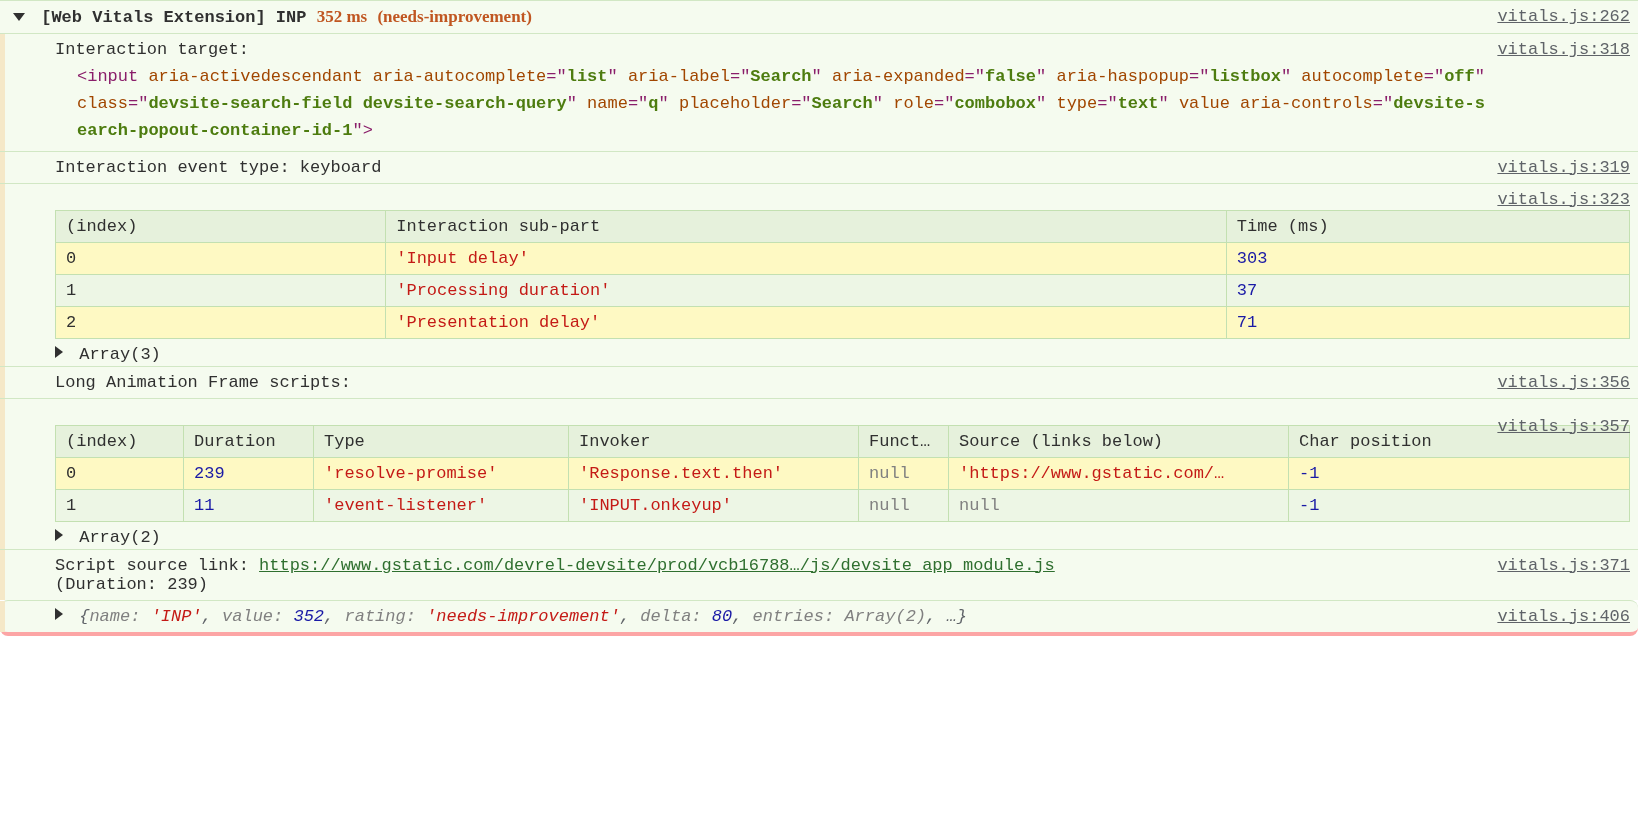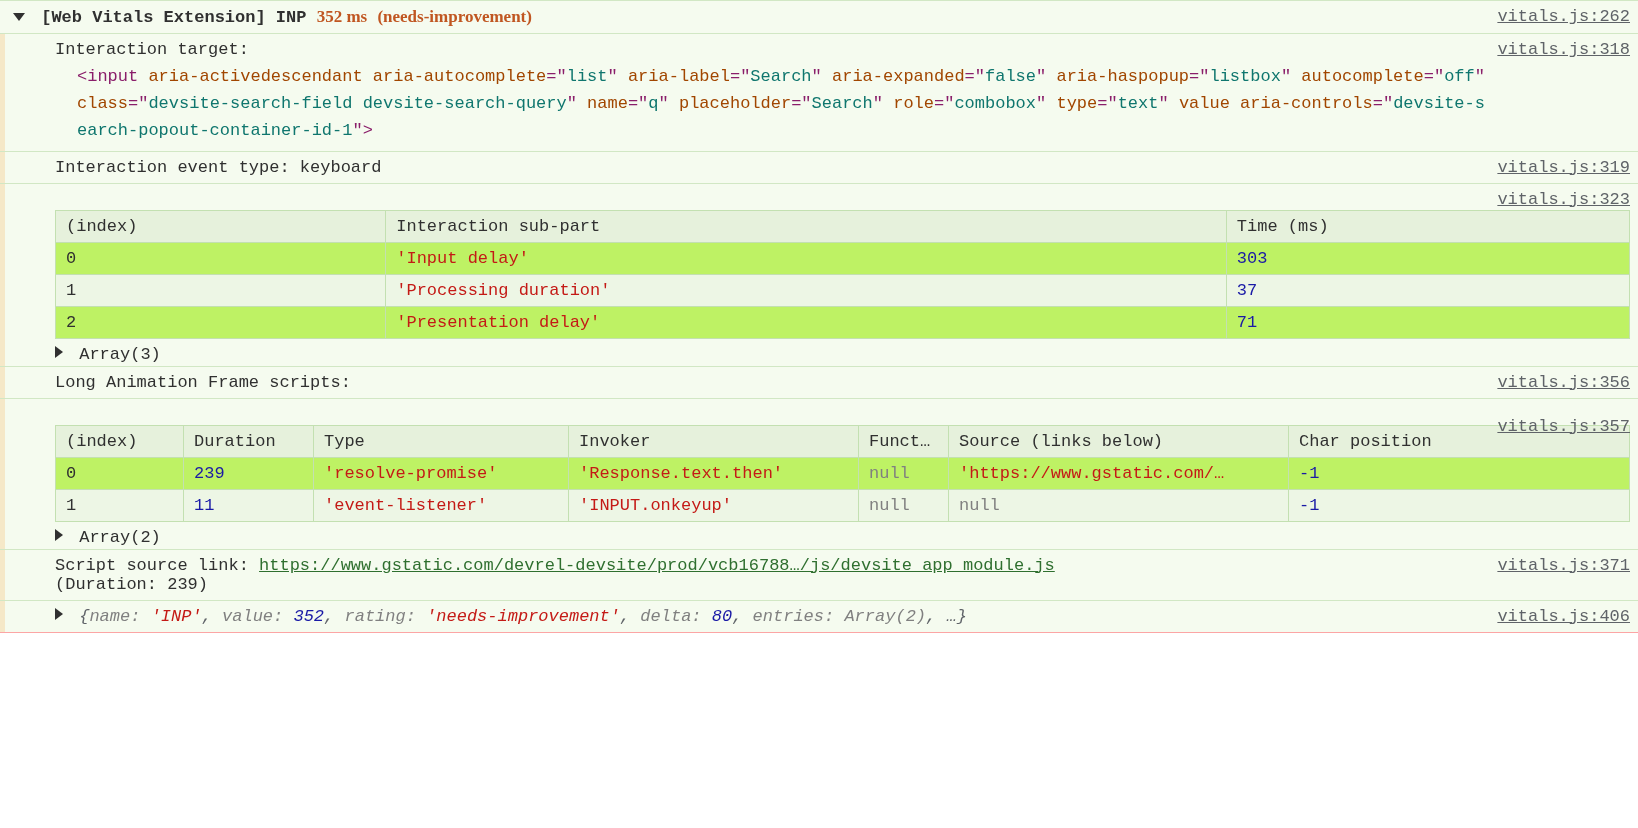--- a/index.html
+++ b/index.html
@@ -51,27 +51,27 @@
     border-top: 6px solid transparent;
     border-bottom: 6px solid transparent;
     border-left: 8px solid #303030;
   }
   .bold { font-weight: 700; }
   .c-orange { color: #c05621; font-weight: 700; font-family: Liberation Serif, serif; }
   .msg .inset { padding-left: 42px; }
   .html-block { padding-left: 22px; padding-top: 4px; line-height: 1.6; word-break: break-all; }
   .t-punc { color: #8a1e6a; }
   .t-attr { color: #a14600; }
-  .t-str  { color: #0f766e; }
+  .t-str  { color: #4d7c0f; font-weight: bold; }
 
   .table-wrap { margin-top: 0; }
   table.console-table {
     border-collapse: collapse;
     width: 100%;
-    background: #bef264;
+    background: #fef9c3;
   }
   table.console-table th, table.console-table td {
     border: 1px solid #c3e0b1;
     padding: 6px 10px;
     text-align: left;
     font-weight: normal;
   }
   table.console-table th {
     background: #e6f1dc;
     color: #303030;
@@ -232,21 +232,21 @@
     <div class="gutter"></div>
     <div class="body inset">
       <span>Script source link: </span>
       <span class="linklike">https://www.gstatic.com/devrel-devsite/prod/vcb16788…/js/devsite_app_module.js</span>
       <br>
       <span>(Duration: 239)</span>
     </div>
     <span class="src">vitals.js:371</span>
   </div>
 
-  <div class="msg" style="border-bottom:1px solid #fca5a5;">
+  <div class="msg" style="border-bottom:4px solid #fca5a5;border-radius:8px;">
     <div class="gutter"></div>
     <div class="body inset">
       <span class="disclosure closed"></span>
       <span class="obj-preview" id="obj-preview">{<span class="k">name: </span><span class="vs">'INP'</span>, <span class="k">value: </span><span class="vn">352</span>, <span class="k">rating: </span><span class="vs">'needs-improvement'</span>, <span class="k">delta: </span><span class="vn">80</span>, <span class="k">entries: </span><span class="k">Array(2)</span>, …}</span>
     </div>
     <span class="src">vitals.js:406</span>
   </div>
 
 </div>
 

